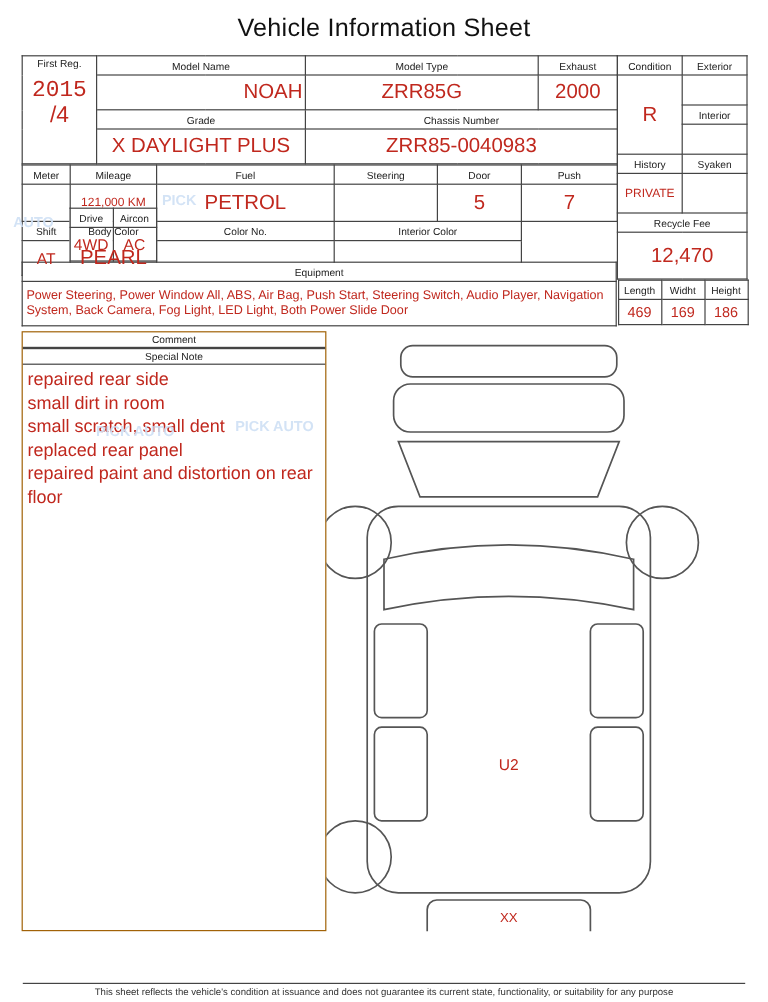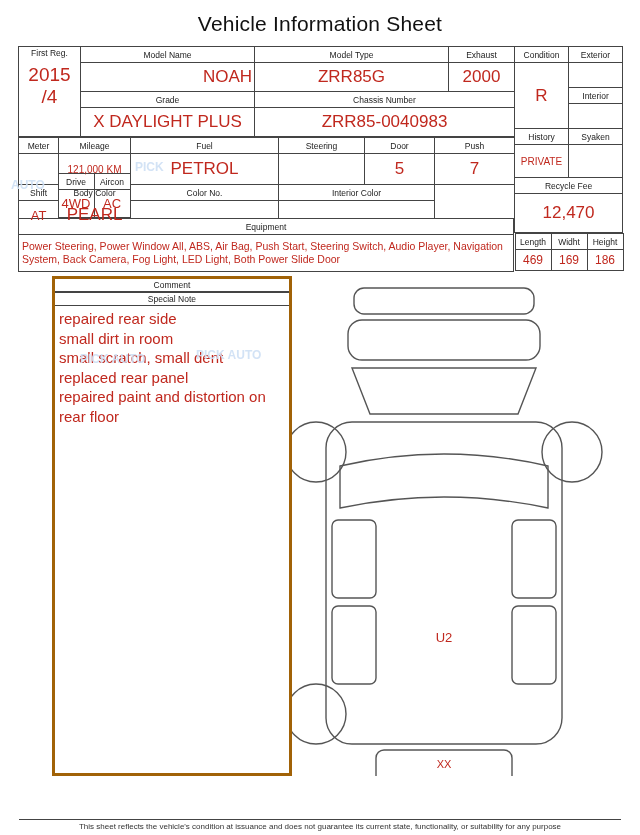--- a/index.html
+++ b/index.html
@@ -81,25 +81,24 @@
 
   
   .lower {
     display: flex;
     width: 604px;
     margin-top: 4px;
     height: 500px;
   }
   .lower-left {
     width: 254px;
-    border: 3px solid #a16207;
+    border: 1px solid #a16207;
     box-sizing: border-box;
     display: flex;
     flex-direction: column;
-    margin-left: 34px;
   }
   .cmt-head, .note-head {
     font-size: 8.5px;
     text-align: center;
     border-bottom: 1px solid #444;
     padding: 1px 0;
     color: #222;
   }
   .cmt-body {
     flex: 0 0 245px;
@@ -168,21 +167,21 @@
           <col style="width:84px">
           <col style="width:60px">
           <col style="width:66px">
           <col style="width:68px">
           <col style="width:66px">
         </colgroup>
         <tbody>
             <tr>
           <td class="lbl" rowspan="4" style="font-size:8.5px;vertical-align:top;">
             <div>First Reg.</div>
-            <div class="redtext" style="font-size:19px;margin-top:6px;">2015</div>
+            <div class="redtext" style="font-size:19px;margin-top:6px;font-family:Liberation Mono, monospace;">2015</div>
             <div class="redtext" style="font-size:19px;">/4</div>
           </td>
           <td class="lbl" colspan="2">Model Name</td>
           <td class="lbl" colspan="3">Model Type</td>
           <td class="lbl">Exhaust</td>
         </tr>
         <tr>
           <td class="val-lg" colspan="2" style="height:26px;text-align:right;">NOAH</td>
           <td class="val-lg" colspan="3">ZRR85G</td>
           <td class="val-lg">2000</td>

